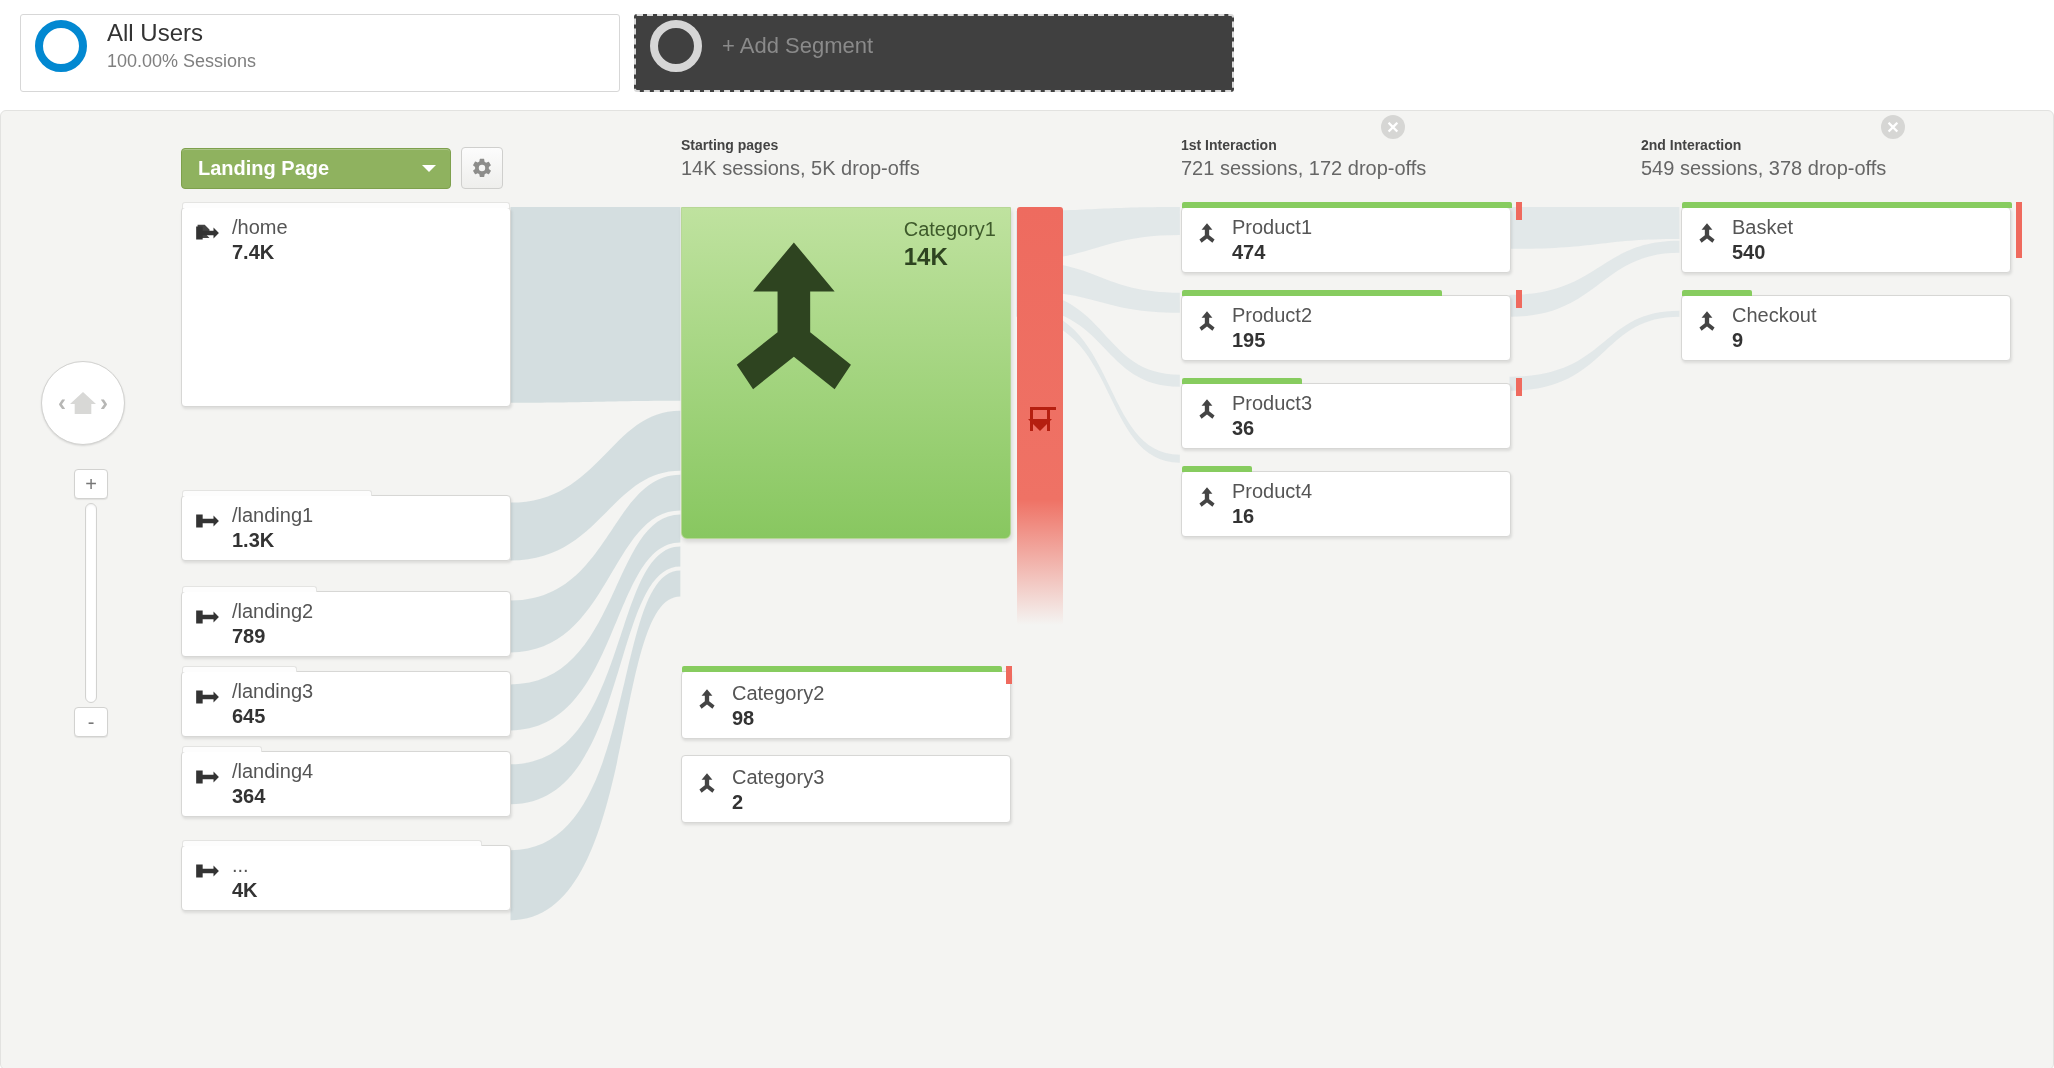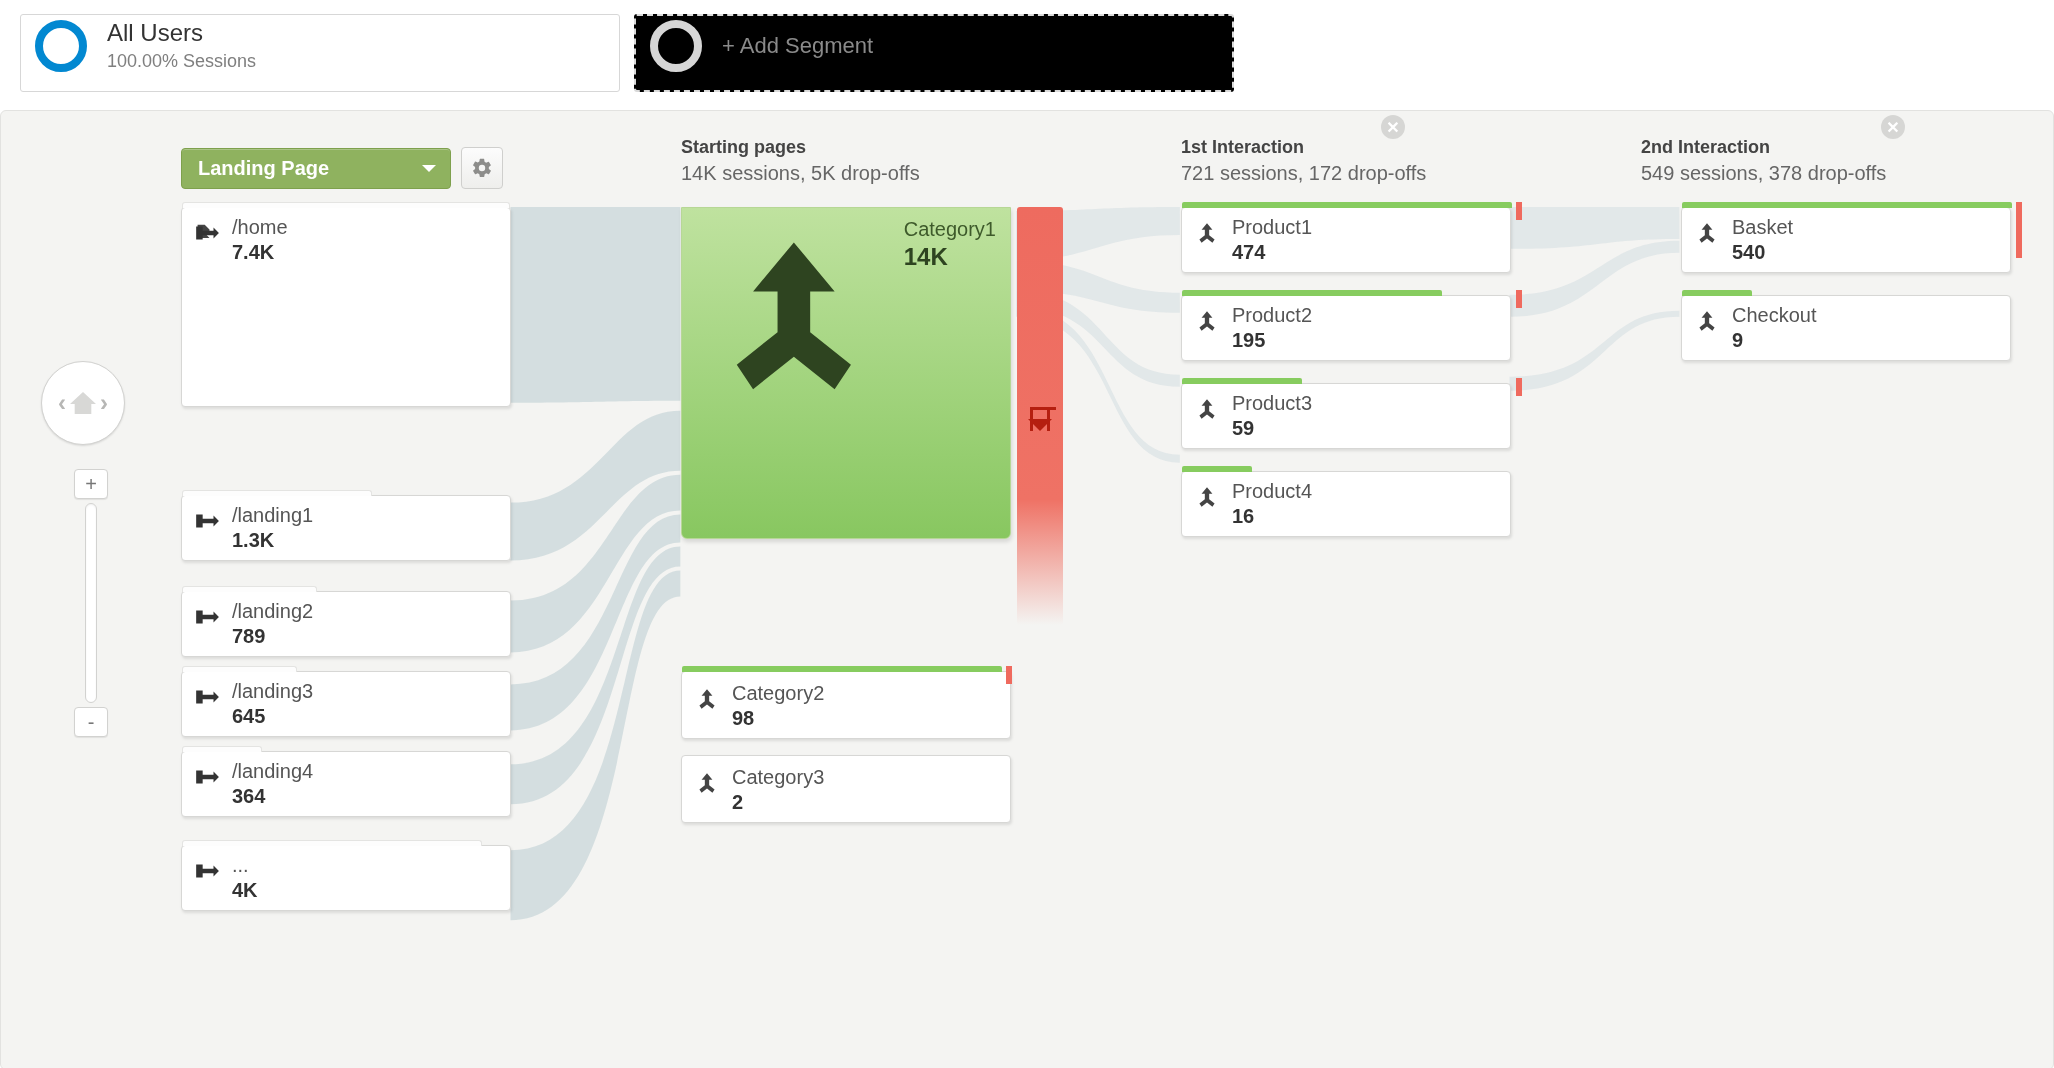--- a/index.html
+++ b/index.html
@@ -4,21 +4,21 @@
 <style>
   * { box-sizing: border-box; margin: 0; padding: 0; font-family: Arial, Helvetica, sans-serif; }
   body { background: #fff; width: 2054px; height: 1068px; overflow: hidden; }
 
   
   .segment-bar { display: flex; gap: 14px; padding: 14px 20px 18px 20px; }
   .segment-card {
     border: 1px solid #d7d7d7; border-radius: 3px; background: #fff;
     display: flex; align-items: center; padding: 8px 22px 23px 14px; min-width: 600px; height: 78px;
   }
-  .segment-card.add { border: 2px dashed #d9d9d9; background: #000000; }
+  .segment-card.add { border: 2px dashed #d9d9d9; background: #404040; }
   .seg-circle { width: 52px; height: 52px; border: 8px solid #0288d1; border-radius: 50%; margin-right: 20px; flex-shrink: 0; }
   .seg-circle.gray { border-color: #d6d6d6; }
   .seg-title { font-size: 24px; color: #333; font-weight: 400; }
   .seg-sub { font-size: 18px; color: #7f7f7f; margin-top: 4px; }
   .seg-add-text { font-size: 22px; color: #8a8a8a; }
 
   
   .panel {
     background: #f4f4f2; border: 1px solid #e2e2e0; border-radius: 6px;
     margin: 0 0 0 0; height: 960px; position: relative; overflow: hidden;
@@ -58,21 +58,21 @@
     width: 42px; height: 42px; border: 1px solid #cfcfcd; background: linear-gradient(#fcfcfc,#eeeeec);
     border-radius: 4px; display: flex; align-items: center; justify-content: center;
   }
   .gear-btn svg { fill: #8d8d8b; }
 
   
   .col-head { position: absolute; top: 26px; }
   .col-head.h1 { left: 680px; }
   .col-head.h2 { left: 1180px; }
   .col-head.h3 { left: 1640px; }
-  .col-head .ttl { font-size: 18px; font-weight: 700; color: #444; }
+  .col-head .ttl { font-size: 14px; font-weight: 700; color: #444; }
   .col-head .sub { font-size: 20px; color: #666; margin-top: 4px; }
   .col-close {
     position: absolute; top: 4px; width: 24px; height: 24px; border-radius: 50%;
     background: #d6d6d4; color: #fff; display: flex; align-items: center; justify-content: center;
     font-size: 16px; font-weight: 700;
   }
   .col-close.c2 { left: 1380px; }
   .col-close.c3 { left: 1880px; }
 
   
@@ -347,21 +347,21 @@
         </div>
     </div>
     <div class="node">
       <span class="greenbar" style="width:120px"></span>
       <span class="redtick" style="left:334px"></span>
       <svg class="ico" viewBox="0 0 24 24">
           <path d="M12 3l5 6h-3v5l5 4-2 3-5-4-5 4-2-3 5-4V9H7z"></path>
         </svg>
       <div class="txt">
           <div class="lab">Product3</div>
-          <div class="val">59</div>
+          <div class="val">36</div>
         </div>
     </div>
     <div class="node">
       <span class="greenbar" style="width:70px"></span>
       <svg class="ico" viewBox="0 0 24 24">
           <path d="M12 3l5 6h-3v5l5 4-2 3-5-4-5 4-2-3 5-4V9H7z"></path>
         </svg>
       <div class="txt">
           <div class="lab">Product4</div>
           <div class="val">16</div>

